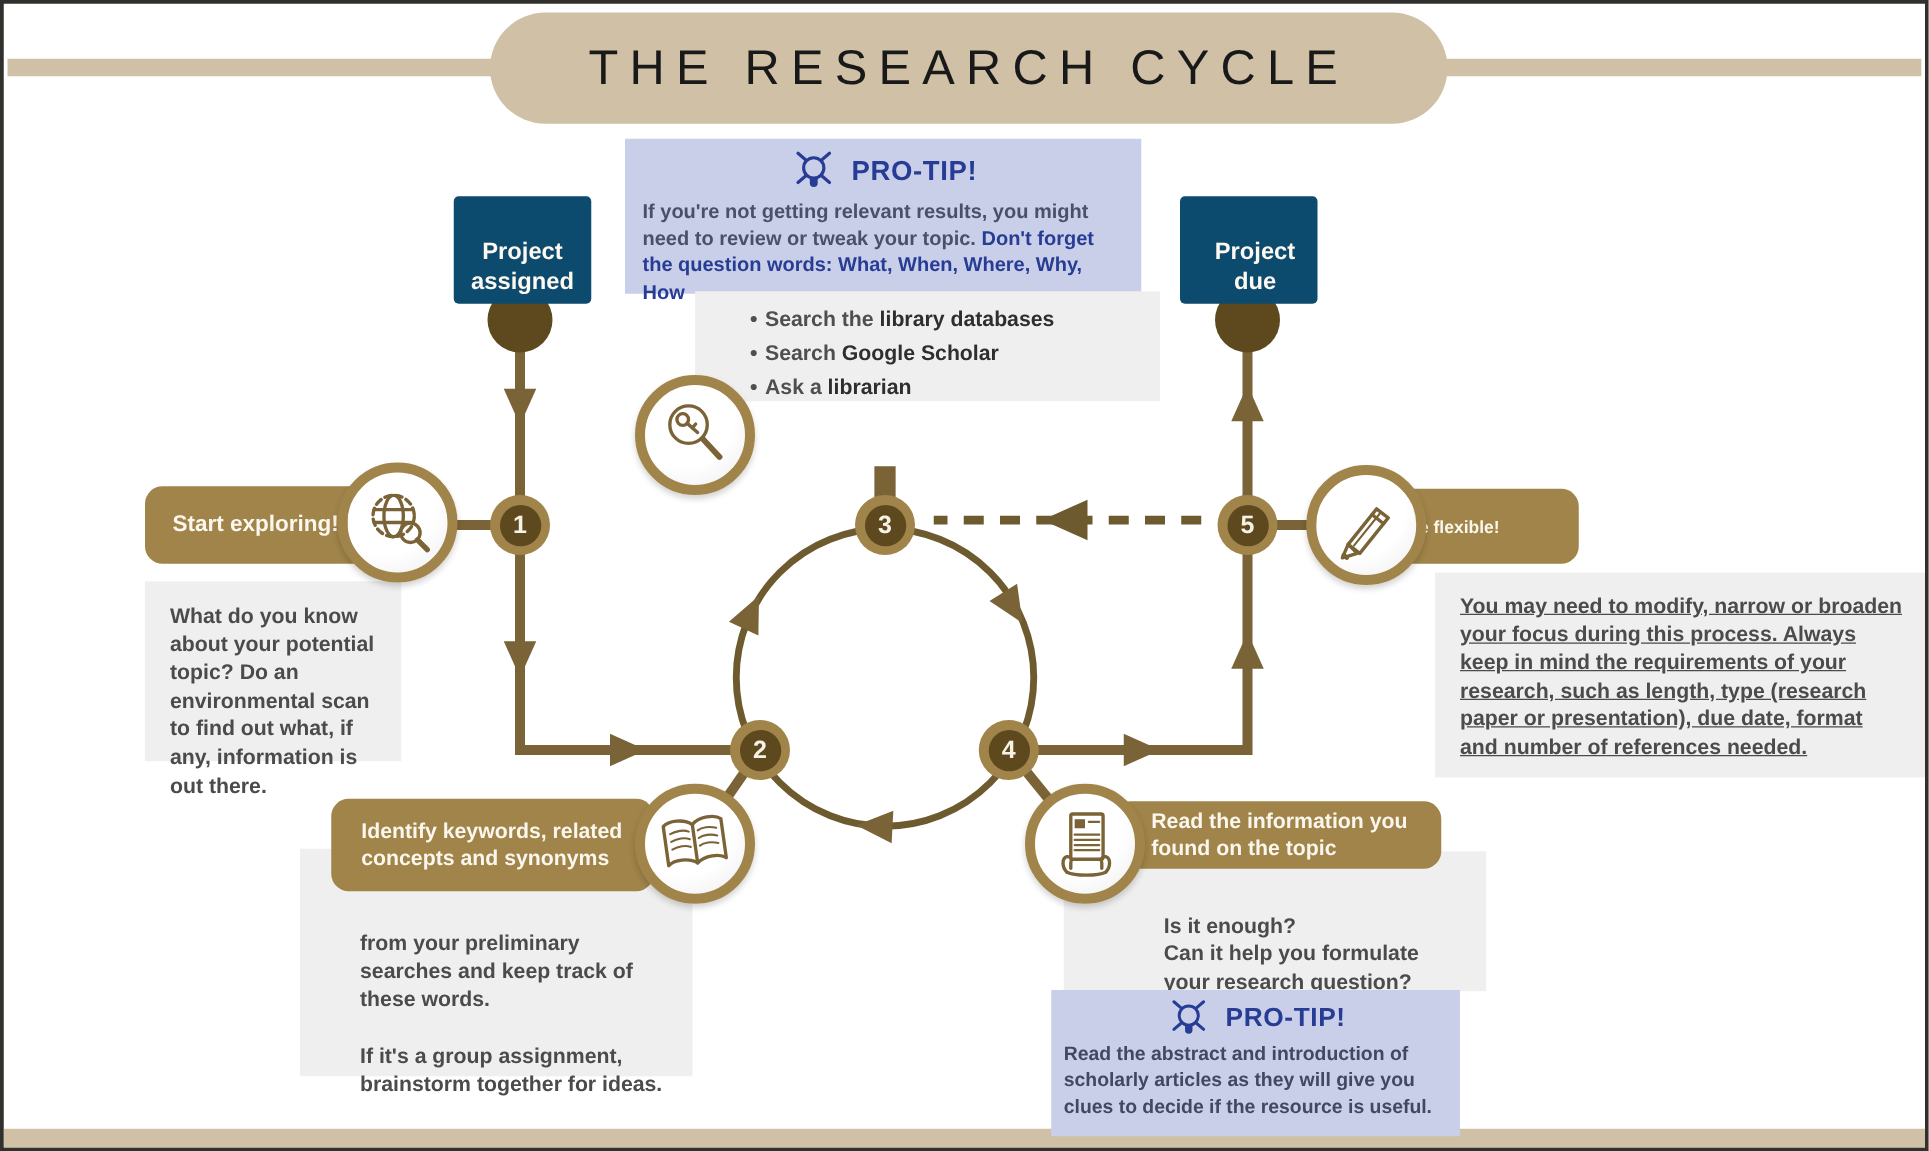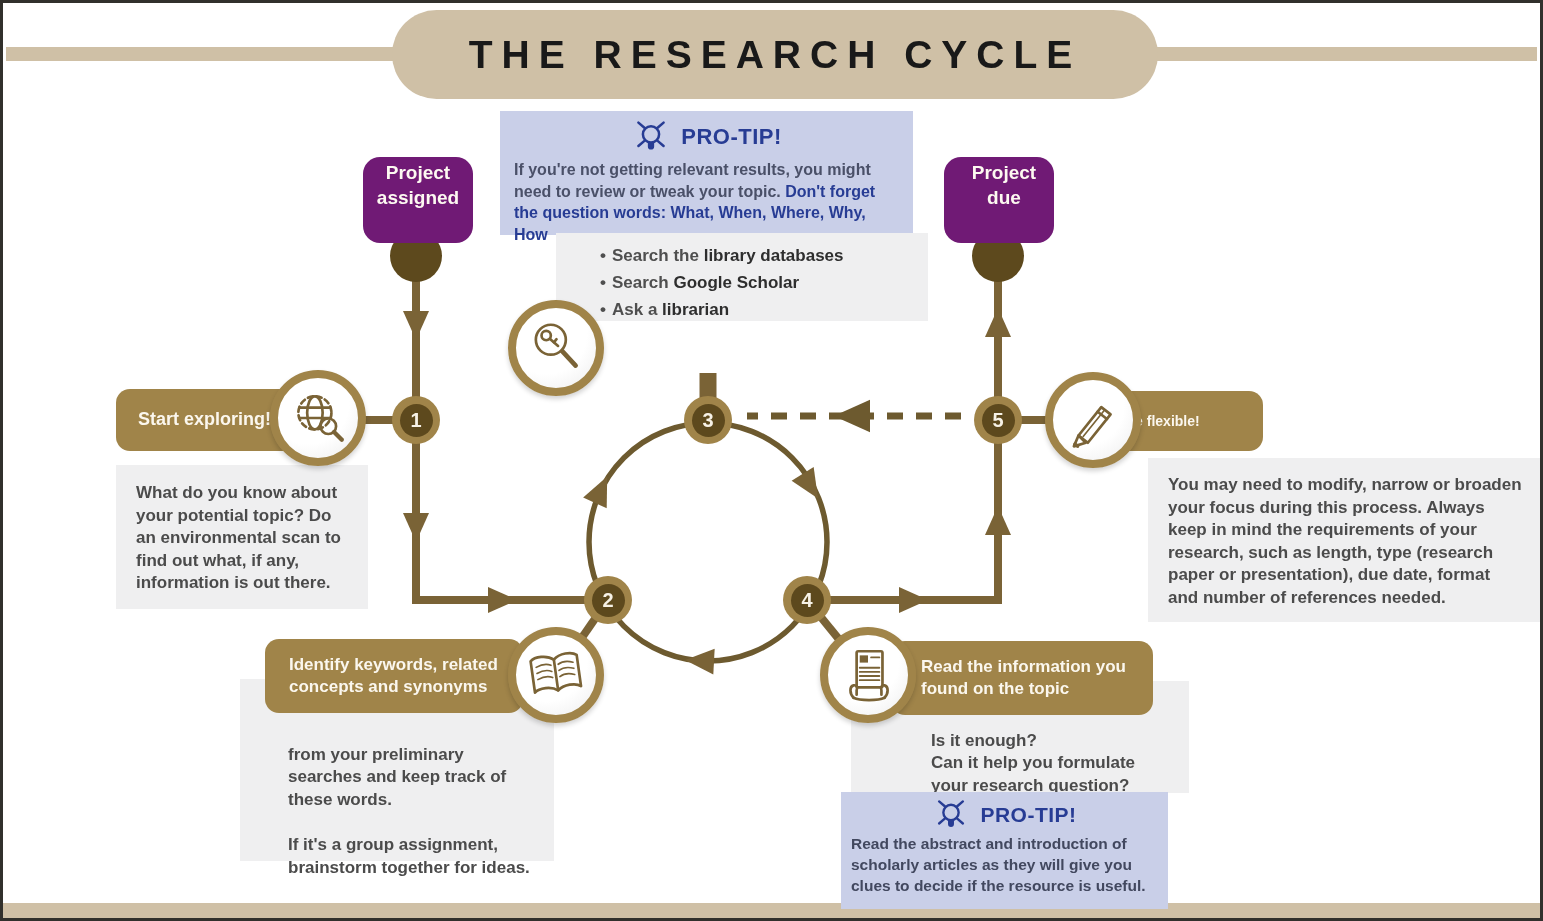--- a/index.html
+++ b/index.html
@@ -7,26 +7,26 @@
     position:relative;width:1543px;height:921px;box-sizing:border-box;
     background:#ffffff;border:3px solid #31302c;overflow:hidden;
     font-family:"Liberation Sans","DejaVu Sans",sans-serif;
   }
   
   .edge-line{position:absolute;height:14px;background:#cfc0a6;top:44px;z-index:0;}
   .title-pill{
     position:absolute;left:389px;top:7px;width:766px;height:89px;border-radius:46px;
     background:#cfc0a6;display:flex;align-items:center;justify-content:center;z-index:1;
   }
-  .title-pill span{font-size:39px;font-weight:700;letter-spacing:9px;color:#191919;}
+  .title-pill span{font-size:39px;font-weight:400;letter-spacing:9px;color:#191919;}
   .bottom-bar{position:absolute;left:0;right:0;bottom:0;height:15px;background:#cfc0a6;z-index:0;}
   
   .mbox{
-    position:absolute;width:110px;height:86px;border-radius:17px;background:#701a75;z-index:3;
-    display:flex;align-items:flex-start;justify-content:center;text-align:center;
+    position:absolute;width:110px;height:86px;border-radius:4px;background:#0c4a6e;z-index:3;
+    display:flex;align-items:flex-end;justify-content:center;text-align:center;
     color:#fdf9f1;font-size:19px;font-weight:700;line-height:1.3;padding:4px;box-sizing:border-box;
   }
   .darkdot{position:absolute;width:52px;height:52px;border-radius:50%;background:#5d491d;z-index:2;}
   
   svg.wires{position:absolute;left:0;top:0;z-index:1;}
   
   .panel{position:absolute;background:#efeff0;z-index:0;box-sizing:border-box;
     color:#4b4b4b;font-weight:700;font-size:17px;line-height:1.33;}
   .preline{white-space:pre-line;}
   
@@ -139,21 +139,21 @@
   <div class="icircle" style="left:267px;top:367px;">
     <svg width="62" height="62" viewBox="0 0 60 60" class="iconart">
       <circle cx="27" cy="25" r="16" stroke-dasharray="5 3.5"></circle>
       <ellipse cx="27" cy="25" rx="7.5" ry="16"></ellipse>
       <line x1="12" y1="20" x2="42" y2="20"></line>
       <line x1="12" y1="30" x2="42" y2="30"></line>
       <circle cx="40" cy="38" r="7.5"></circle>
       <line x1="45.5" y1="43.5" x2="53" y2="51" stroke-width="4.2"></line>
     </svg>
   </div>
-  <div class="panel" style="left:113px;top:462px;width:252px;height:144px;padding:17px 16px 0 20px;">
+  <div class="panel" style="left:113px;top:462px;width:205px;height:144px;padding:17px 16px 0 20px;">
     <span>What do you know about your potential topic? Do an environmental scan to find out what, if any, information is out there.</span>
   </div>
 
   <div class="pill" style="left:262px;top:636px;width:258px;height:74px;padding-left:24px;">
     <span>Identify keywords, related concepts and synonyms</span>
   </div>
   <div class="icircle" style="left:505px;top:624px;">
     <svg width="62" height="62" viewBox="0 0 60 60" class="iconart">
       <g transform="rotate(-8 30 30)">
         <path d="M30 15 C24 9.5 12 9.5 7.5 13.5 L7.5 44 C12 40 24 40 30 45 C36 40 48 40 52.5 44 L52.5 13.5 C48 9.5 36 9.5 30 15 Z"></path>
@@ -178,21 +178,21 @@
   <div class="icircle" style="left:505px;top:297px;">
     <svg width="62" height="62" viewBox="0 0 60 60" class="iconart">
       <circle cx="25" cy="22" r="14.5"></circle>
       <line x1="36" y1="33" x2="49" y2="47" stroke-width="4.5"></line>
       <circle cx="20.5" cy="18" r="4.5"></circle>
       <line x1="24" y1="21" x2="32" y2="28"></line>
       <line x1="28" y1="24.5" x2="30.5" y2="21.5"></line>
     </svg>
   </div>
 
-  <div class="pill" style="left:888px;top:638px;width:262px;height:74px;padding-left:30px;">
+  <div class="pill" style="left:888px;top:638px;width:262px;height:54px;padding-left:30px;">
     <span>Read the information you found on the topic</span>
   </div>
   <div class="icircle" style="left:817px;top:624px;">
     <svg width="62" height="62" viewBox="0 0 60 60" class="iconart">
       <rect x="19" y="7" width="25" height="35" rx="1.5"></rect>
       <rect x="22" y="11" width="8" height="7" fill="#7a6336" stroke="none"></rect>
       <line x1="33" y1="13" x2="41" y2="13" stroke-width="1.8"></line>
       <g stroke-width="1.8">
         <line x1="22" y1="23" x2="41" y2="23"></line>
           <line x1="22" y1="27" x2="41" y2="27"></line>
@@ -232,21 +232,21 @@
   </div>
   <div class="icircle" style="left:1042px;top:369px;">
     <svg width="62" height="62" viewBox="0 0 60 60" class="iconart">
       <path d="M16 45 L38 17.5 L47 24.5 L25 52 Z"></path>
       <line x1="34.5" y1="22" x2="43.5" y2="29"></line>
       <line x1="20.5" y1="46" x2="41" y2="20.5" stroke-width="1.6"></line>
       <path d="M16 45 L11.5 55.5 L23 52 Z"></path>
       <path d="M12.5 53.5 l2.5 1.8 z" stroke-width="3.5"></path>
     </svg>
   </div>
-  <div class="panel" style="left:1145px;top:455px;width:392px;height:164px;padding:16px 18px 0 20px;">
+  <div class="panel" style="left:1145px;top:455px;width:392px;height:164px;padding:16px 18px 0 20px;text-decoration:underline;">
     <span>You may need to modify, narrow or broaden your focus during this process. Always keep in mind the requirements of your research, such as length, type (research paper or presentation), due date, format  and number of references needed.</span>
   </div>
 
   <div class="node" style="left:389px;top:393px;">
     <div class="core">
         <span class="num">1</span>
       </div>
   </div>
   <div class="node" style="left:581px;top:573px;">
     <div class="core">

